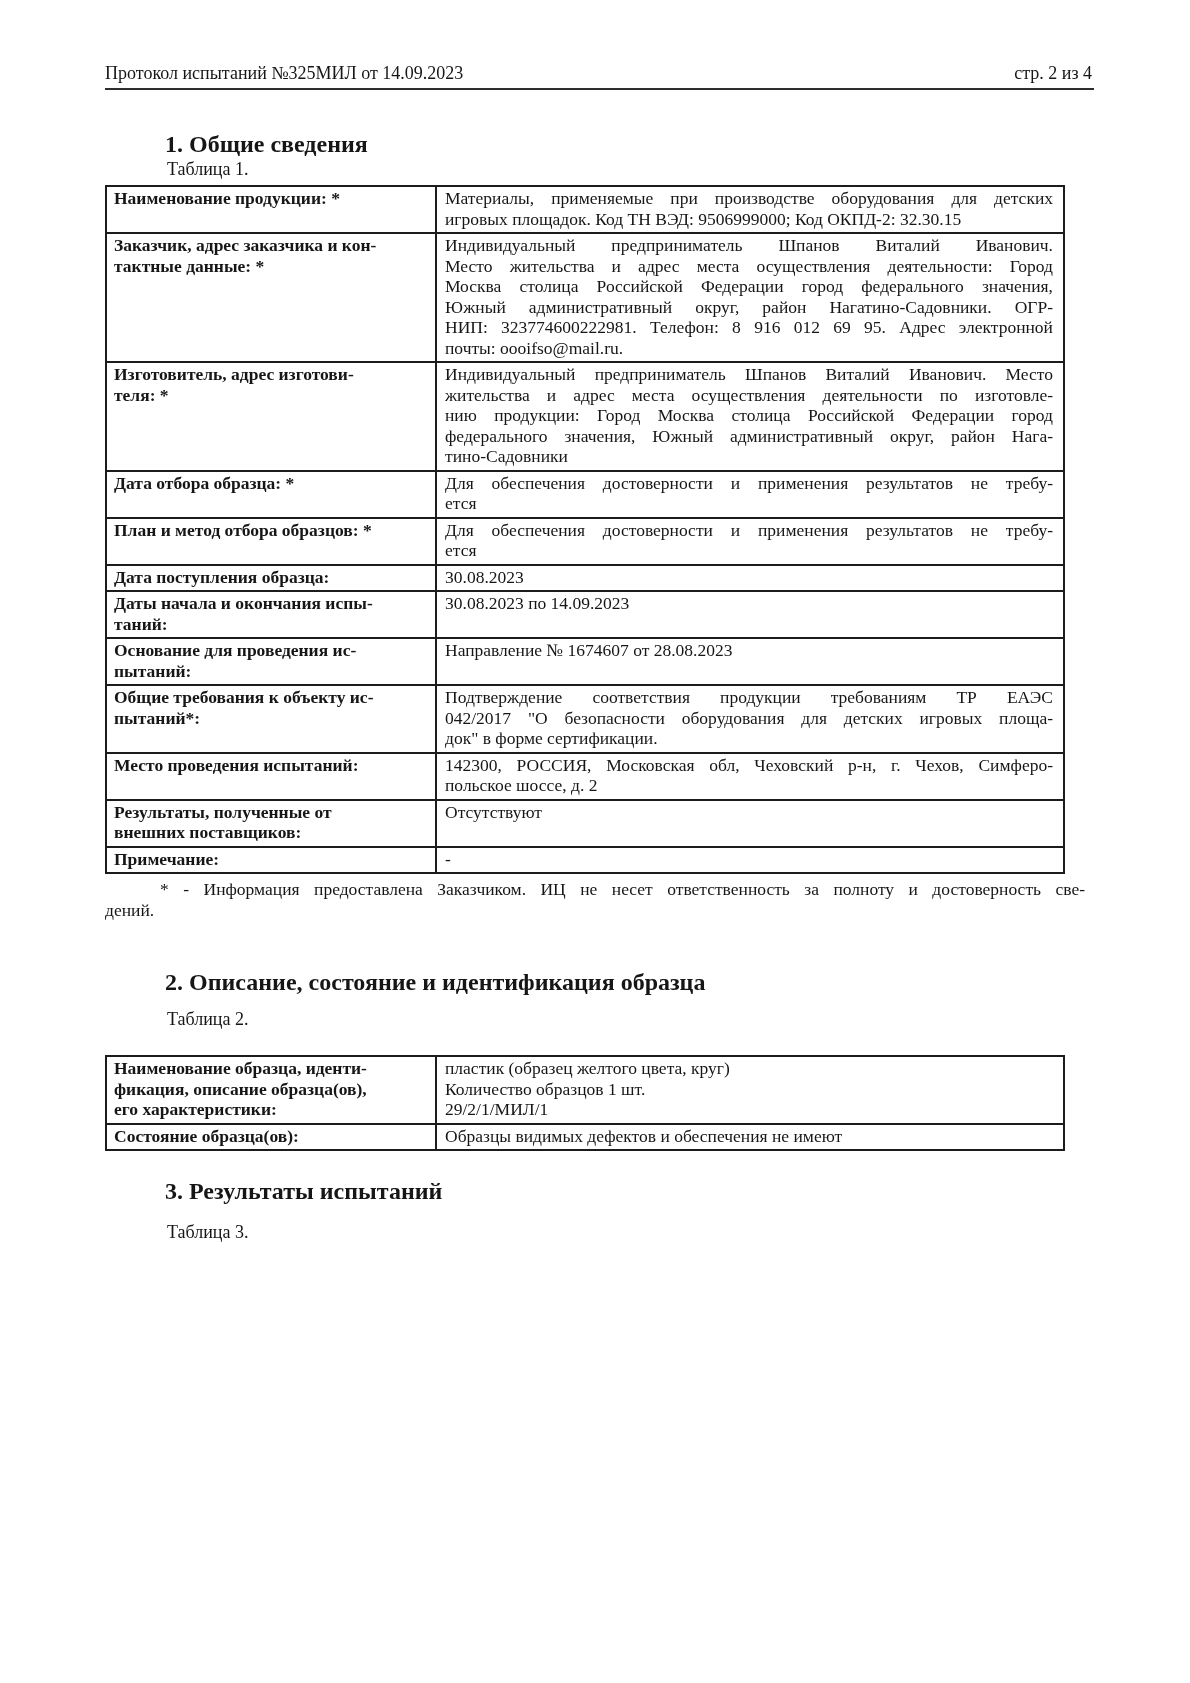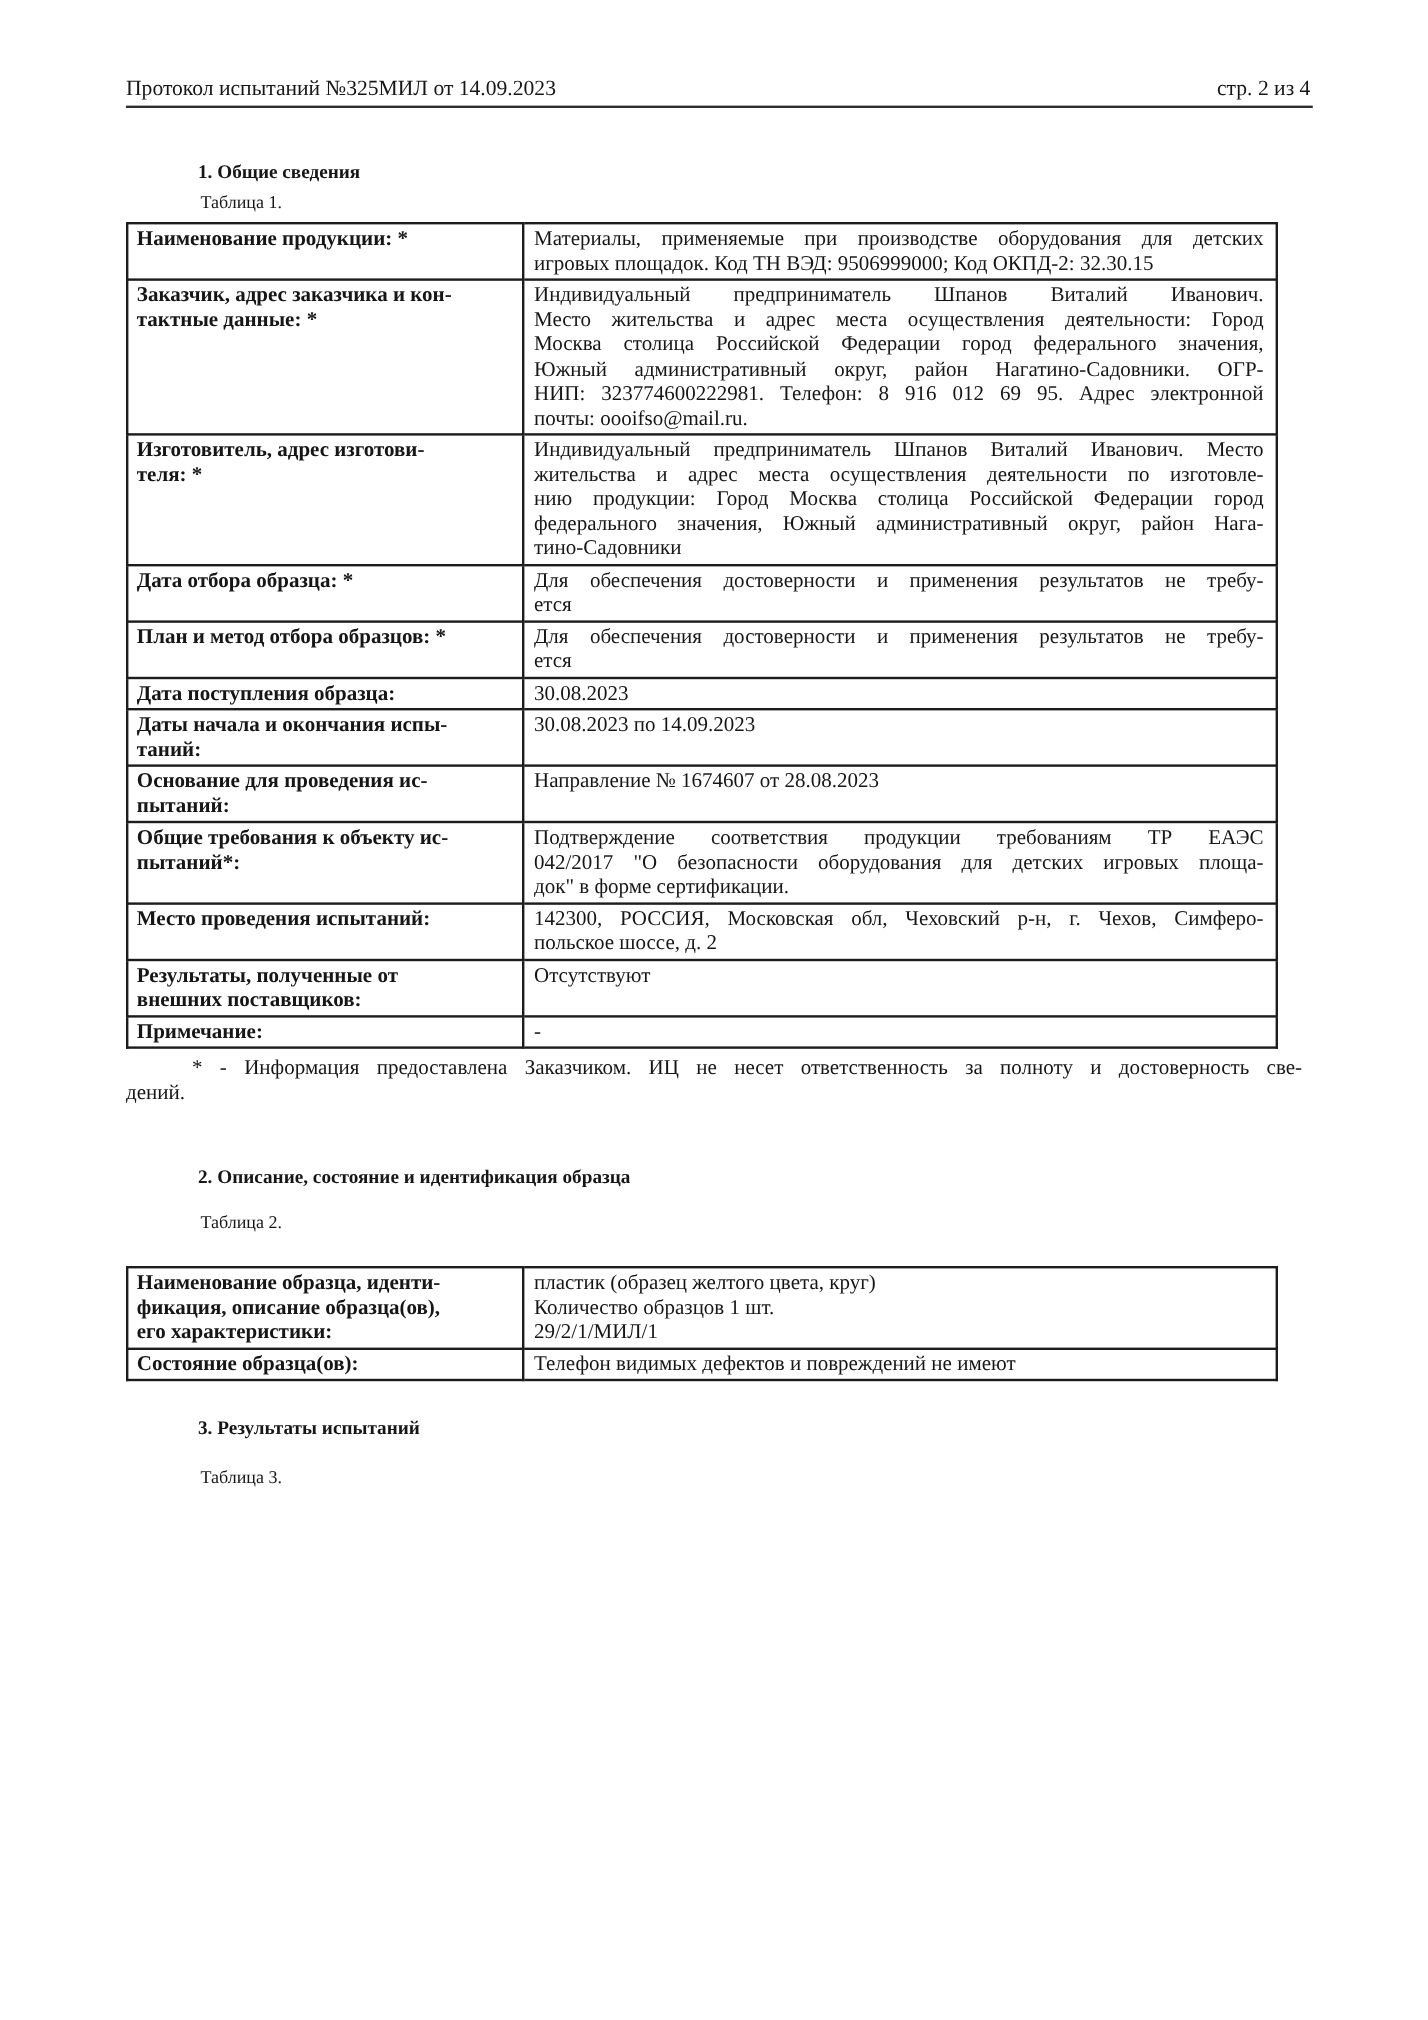--- a/index.html
+++ b/index.html
@@ -27,24 +27,24 @@
     top: 88px; left: 105px; right: 96px;
     border-top: 2.5px solid #2e2e2e;
   }
   .main {
     position: absolute;
     top: 126px; left: 105px;
     width: 958px;
   }
   .sec-heading {
     font-weight: bold;
-    font-size: 16px;
+    font-size: 24px;
     margin: 8px 0 0 60px;
   }
-  .tbl-caption { margin: 4px 0 6px 62px; font-size: 15px; }
+  .tbl-caption { margin: 4px 0 6px 62px; font-size: 18px; }
   .dtable {
     display: table;
     width: 958px;
     border-collapse: collapse;
     table-layout: fixed;
   }
   .trow { display: table-row; }
   .tcell {
     display: table-cell;
     box-sizing: border-box;
@@ -226,21 +226,21 @@
             <div class="ln">пластик (образец желтого цвета, круг)</div>
             <div class="ln">Количество образцов 1 шт.</div>
             <div class="ln">29/2/1/МИЛ/1</div>
           </div>
         </div>
         <div class="trow">
           <div class="tcell tlabel">
             <div class="ln">Состояние образца(ов):</div>
           </div>
           <div class="tcell tvalue">
-            <div class="ln">Телефон видимых дефектов и повреждений не имеют</div>
+            <div class="ln">Образцы видимых дефектов и обеспечения не имеют</div>
           </div>
         </div>
       </div>
 
     <div class="sec-heading mt-s3">3. Результаты испытаний</div>
     <div class="tbl-caption mt-c3">Таблица 3.</div>
 
   </div>
 
   <div class="ftr-rule"></div>

